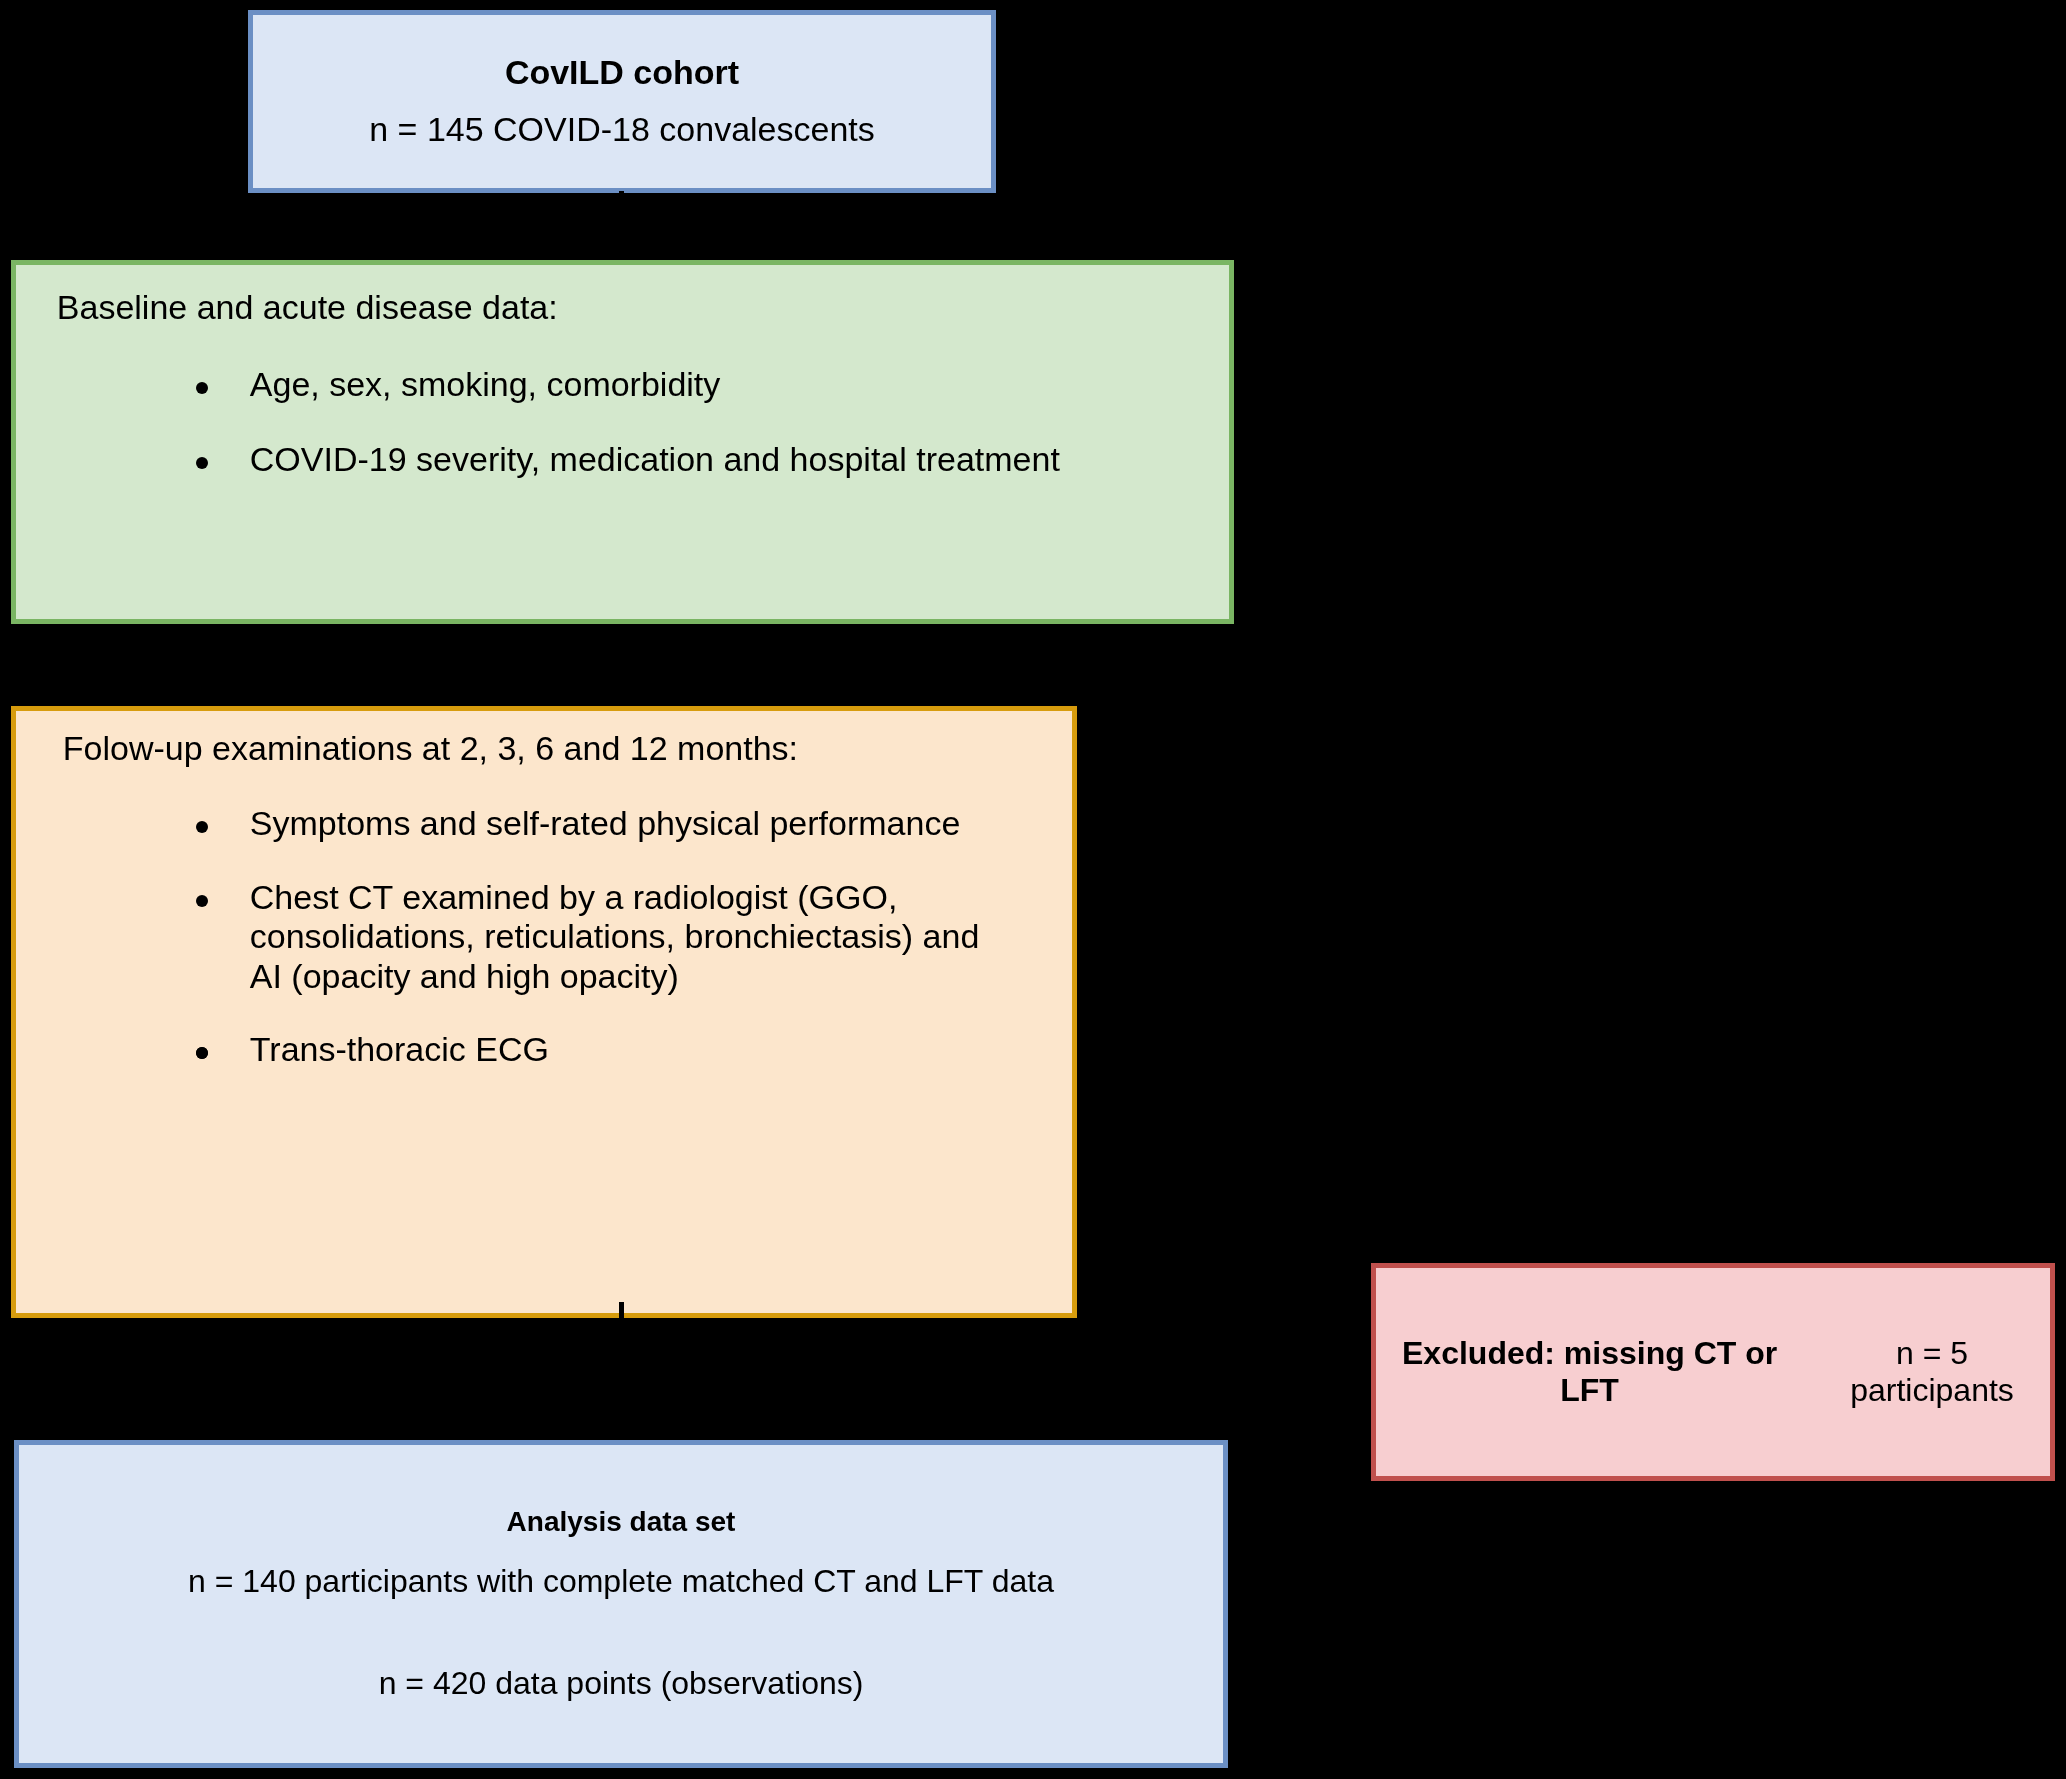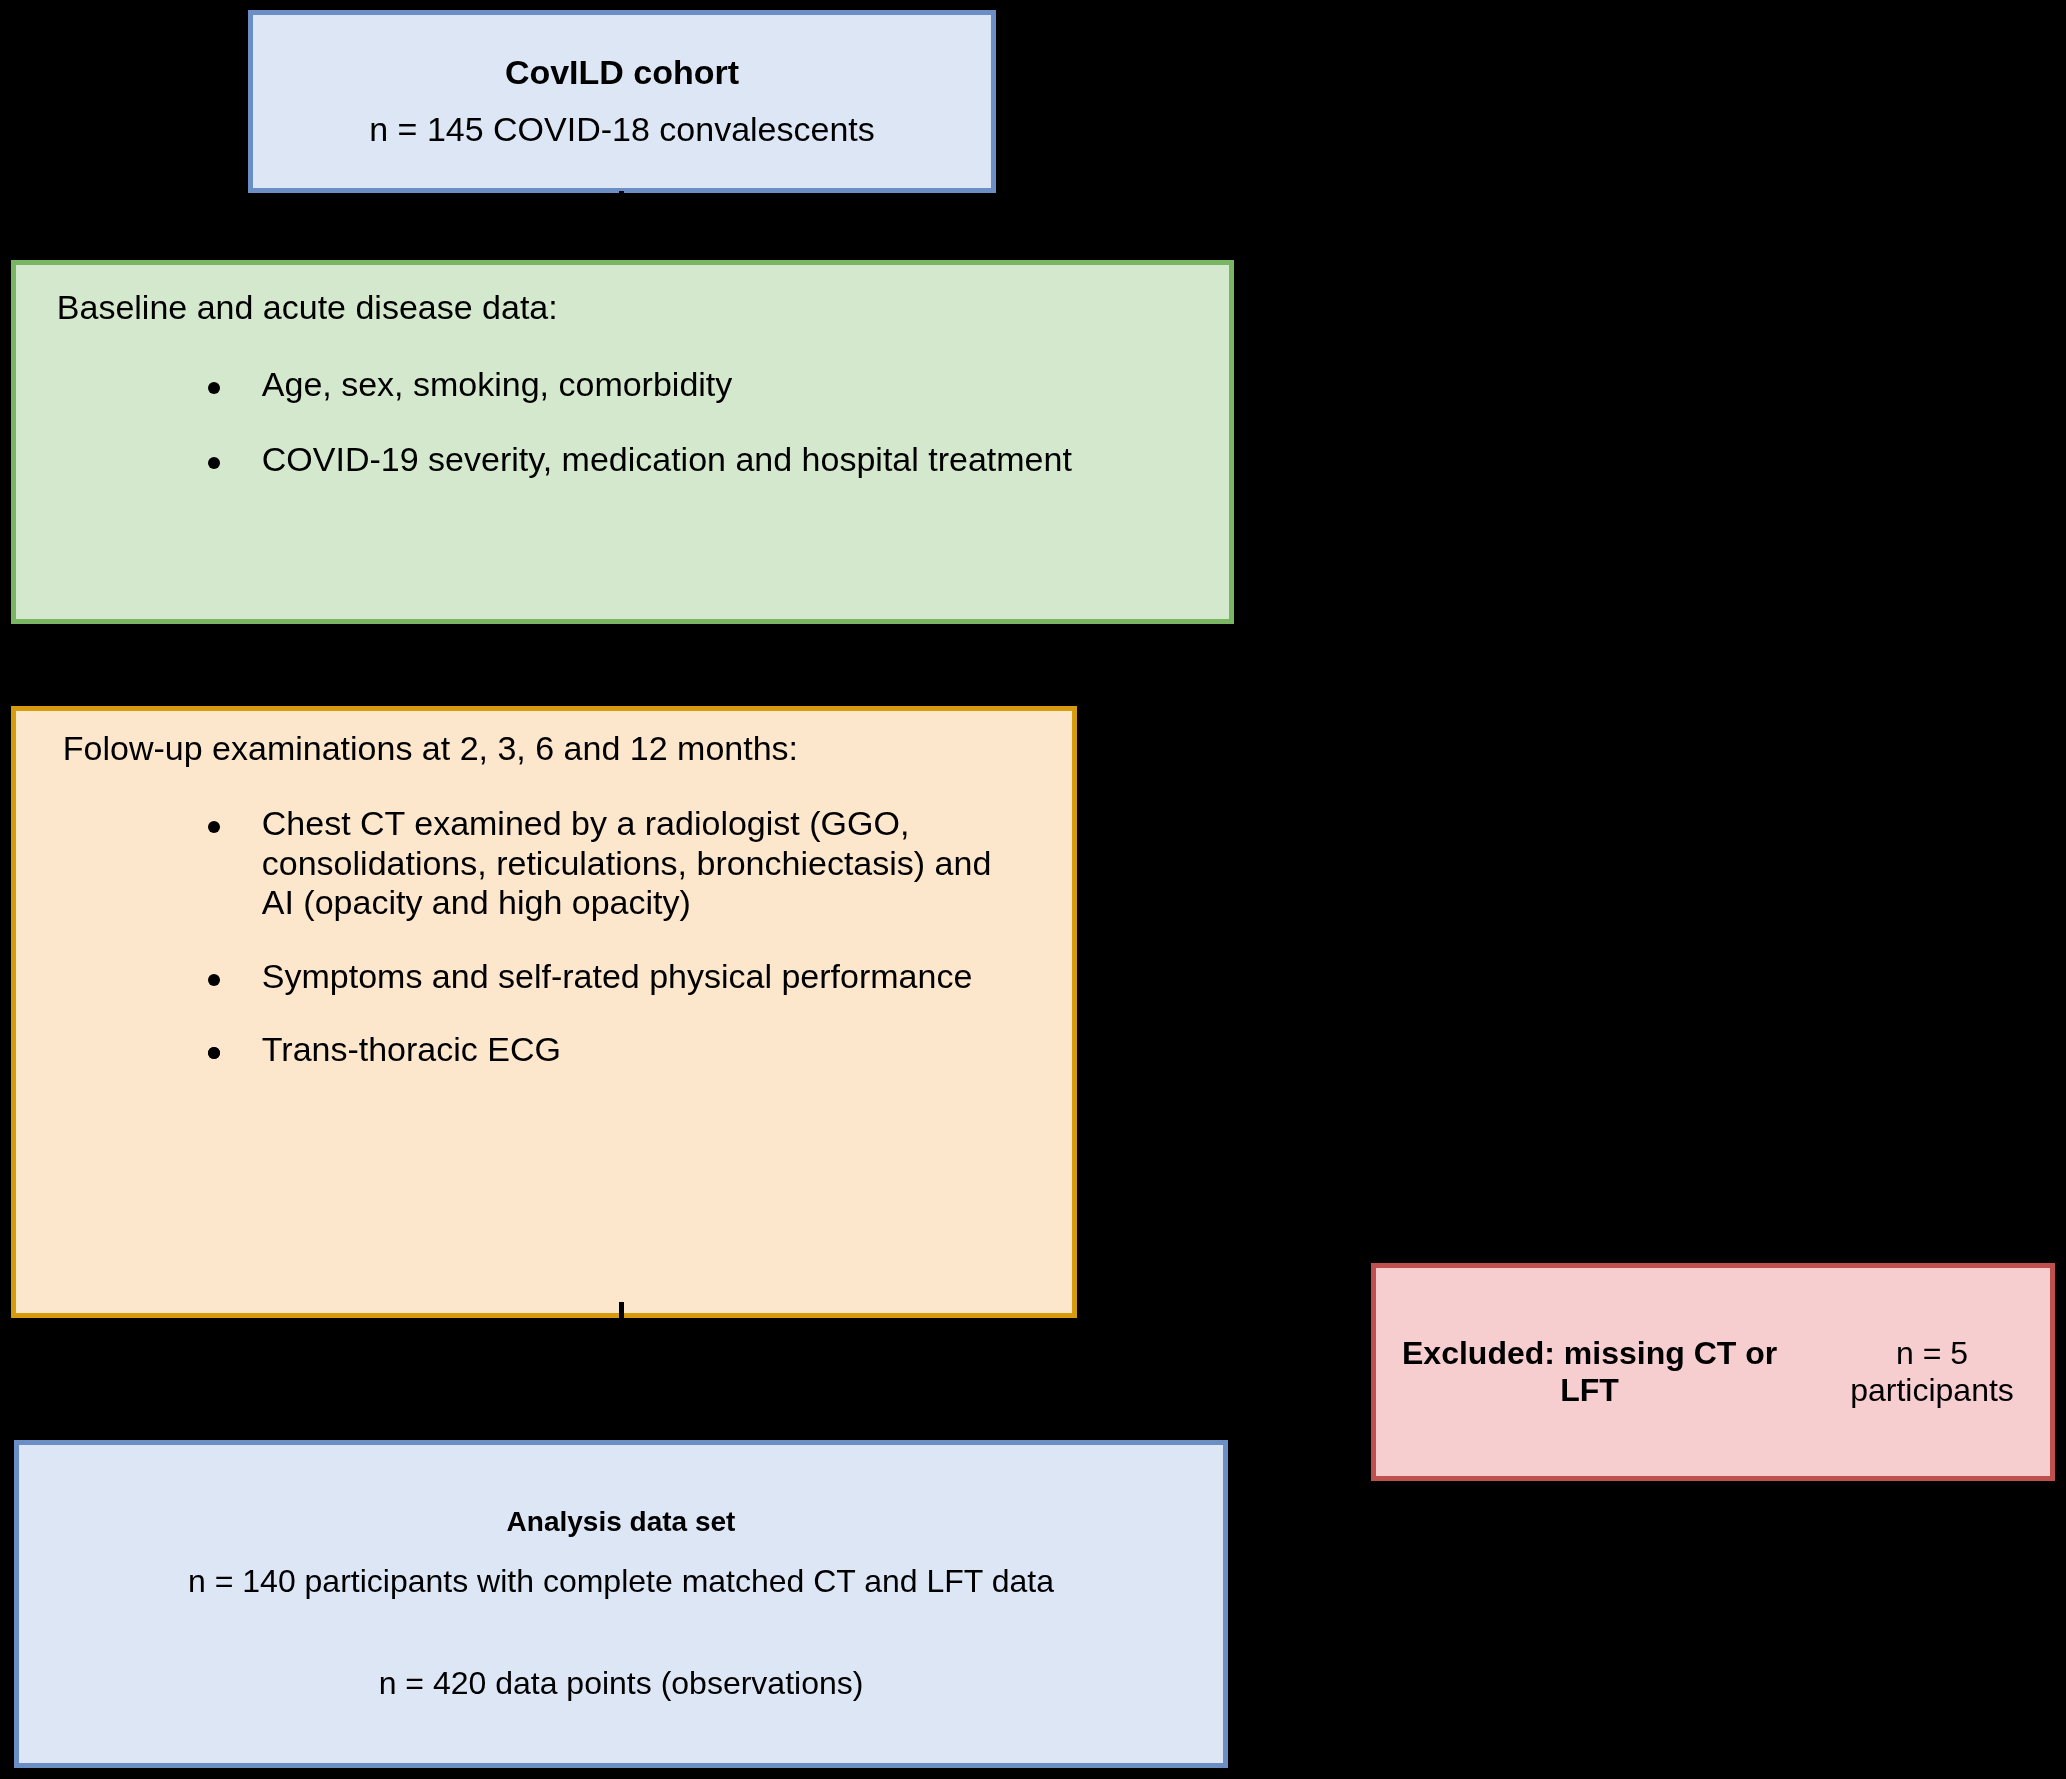--- a/index.html
+++ b/index.html
@@ -112,21 +112,21 @@
 
   .heading {
     font-size: 34px;
     padding-left: 41px;
     line-height: 1.15;
   }
   #box-followup .heading { padding-left: 47px; }
 
   ul.bullets {
     list-style: none;
-    margin: 16px;
+    margin: 4px;
     padding: 0;
   }
   ul.bullets li {
     position: relative;
     font-size: 34px;
     line-height: 1.16;
     padding-left: 230px;
     padding-right: 49px;
   }
   ul.bullets li .dot {
@@ -194,25 +194,25 @@
     <svg style="position:absolute; left:590px; top:654px; width:64px; height:39px;" viewBox="0 0 118 72">
       <path d="M 4 4 L 59 70 L 114 4 L 59 34 Z" fill="#000000"></path>
     </svg>
   </div>
 
   <div class="node" id="box-followup">
     <div class="heading">Folow-up examinations at 2, 3, 6 and 12 months:</div>
     <ul class="bullets" id="followup-bullets">
       <li>
         <span class="dot"></span>
+        <span>Symptoms and self-rated physical performance</span>
+      </li>
+      <li>
+        <span class="dot"></span>
         <span>Chest CT examined by a radiologist (GGO, consolidations, reticulations, bronchiectasis) and AI (opacity and high opacity)</span>
-      </li>
-      <li>
-        <span class="dot"></span>
-        <span>Symptoms and self-rated physical performance</span>
       </li>
       <li>
         <span class="dot"></span>
       </li>
       <li>
         <span class="dot"></span>
         <span>Trans-thoracic ECG</span>
       </li>
     </ul>
   </div>

